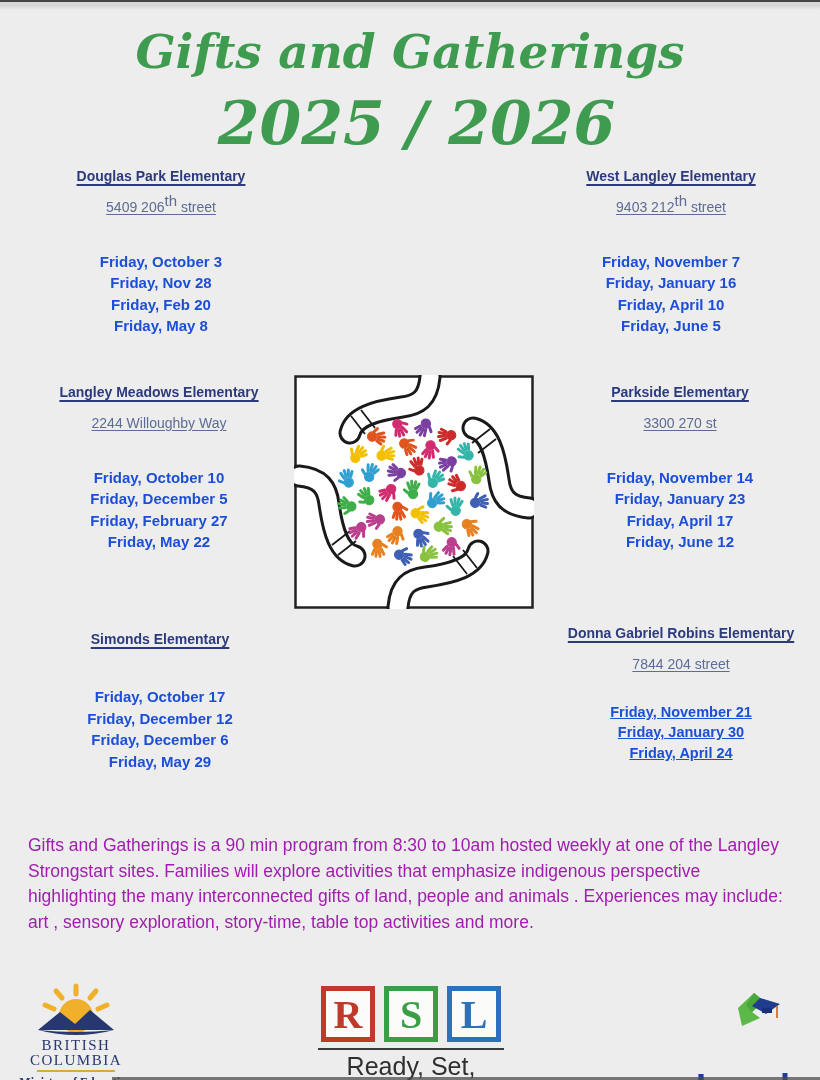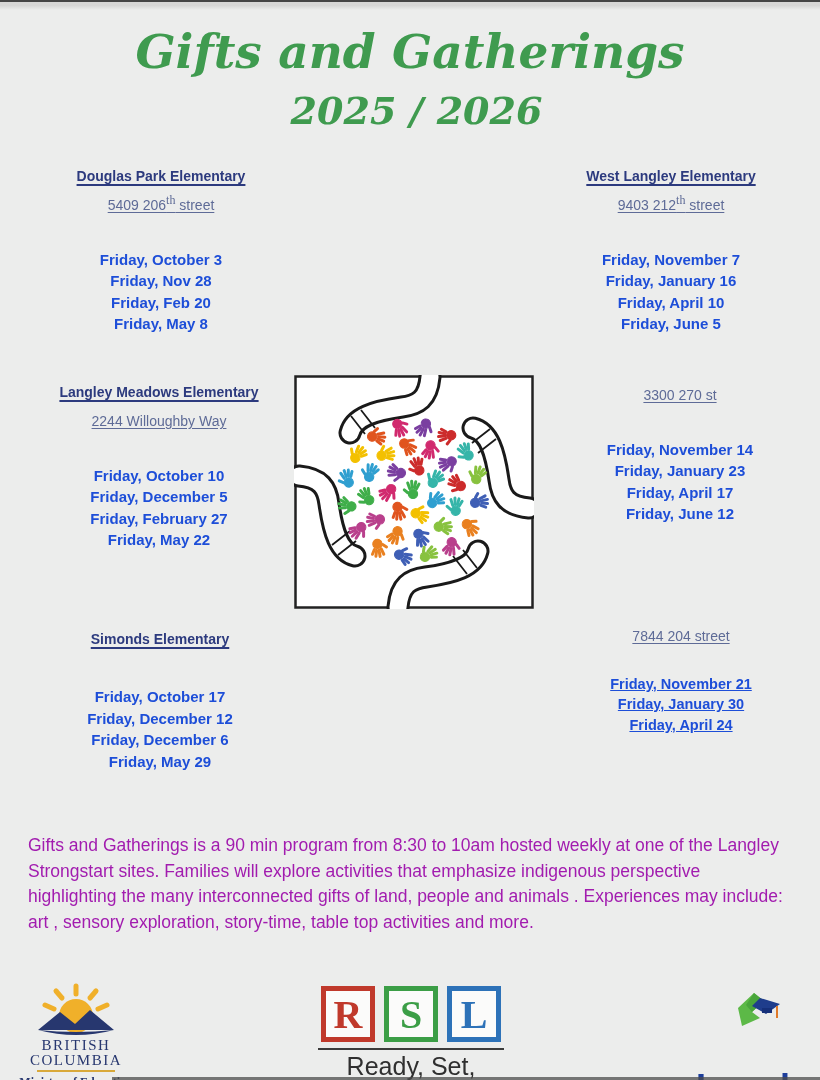--- a/index.html
+++ b/index.html
@@ -6,35 +6,35 @@
   html,body { width:820px; height:1080px; }
   body { font-family:"Liberation Sans", sans-serif; background:#ecedec; position:relative; overflow:hidden; }
 
   .edge-top { position:absolute; top:0; left:0; right:0; height:10px;
     background:linear-gradient(#454545 0 2px,#d7d7d6 2px 55%,#ecedec 100%); z-index:5; }
   .edge-bottom { position:absolute; bottom:0; left:112px; right:0; height:3px; background:#4c4c4c; opacity:.75; z-index:5; }
 
   .title { position:absolute; left:0; width:820px; text-align:center;
     font-family:"DejaVu Serif", serif; font-weight:bold; font-style:italic; color:#3f9b4f; }
   .title-1 { top:24px; font-size:47px; }
-  .title-2 { top:88px; font-size:38px;padding-left:13px; }
+  .title-2 { top:88px; font-size:60px;padding-left:13px; }
 
   .school { position:absolute; text-align:center; }
   .s0 { left:28px;  top:163px; width:266px; }
   .s1 { left:530px; top:163px; width:282px; }
   .s2 { left:40px;  top:379px; width:238px; }
   .s3 { left:546px; top:379px; width:268px; }
   .s4 { left:36px;  top:626px; width:248px; }
   .s5 { left:556px; top:620px; width:250px; }
 
   .school h2 { font-size:14px; font-weight:bold; color:#2c3a7e; line-height:26px;
     text-decoration:underline; text-decoration-thickness:1.5px; text-underline-offset:3px; }
   .addr { margin-top:2px; font-size:14px; line-height:19px; color:#5e6b97;
     text-decoration:underline; text-underline-offset:2px; }
-  .addr sup { font-size:12px;font-family:Liberation Serif, serif; }
+  .addr sup { font-size:15px; }
   .dates { list-style:none; margin-top:34px; font-size:15px; font-weight:bold;
     color:#1d4ed8; line-height:21.5px; }
   .s5 .dates { margin-top:28px; font-size:14.5px; line-height:20.5px;text-decoration:underline; }
 
   .center-art { position:absolute; left:294px; top:375px; width:240px; height:234px; }
   .center-art svg { width:100%; height:100%; display:block; }
 
   .description { position:absolute; top:833px; left:28px; width:764px; text-align:left;
     font-size:17.5px; line-height:25.6px; color:#a21caf; }
 
@@ -97,40 +97,42 @@
   <div class="addr"><span>2244 Willoughby Way</span><sup></sup><span></span></div>
   <ul class="dates">
     <li>Friday, October 10</li>
     <li>Friday, December 5</li>
     <li>Friday, February 27</li>
     <li>Friday, May 22</li>
   </ul>
 </section>
 
 <section class="school s3">
+  <h2>Parkside Elementary</h2>
   <div class="addr"><span>3300 270 st</span><sup></sup><span></span></div>
   <ul class="dates">
     <li>Friday, November 14</li>
     <li>Friday, January 23</li>
     <li>Friday, April 17</li>
     <li>Friday, June 12</li>
   </ul>
 </section>
 
 <section class="school s4">
   <h2>Simonds Elementary</h2>
   <ul class="dates">
     <li>Friday, October 17</li>
     <li>Friday, December 12</li>
     <li>Friday, December 6</li>
     <li>Friday, May 29</li>
   </ul>
 </section>
 
 <section class="school s5">
+  <h2>Donna Gabriel Robins Elementary</h2>
   <div class="addr"><span>7844 204 street</span><sup></sup><span></span></div>
   <ul class="dates">
     <li>Friday, November 21</li>
     <li>Friday, January 30</li>
     <li>Friday, April 24</li>
   </ul>
 </section>
 
 <figure class="center-art">
   <svg viewBox="0 0 240 234" xmlns="http://www.w3.org/2000/svg">

